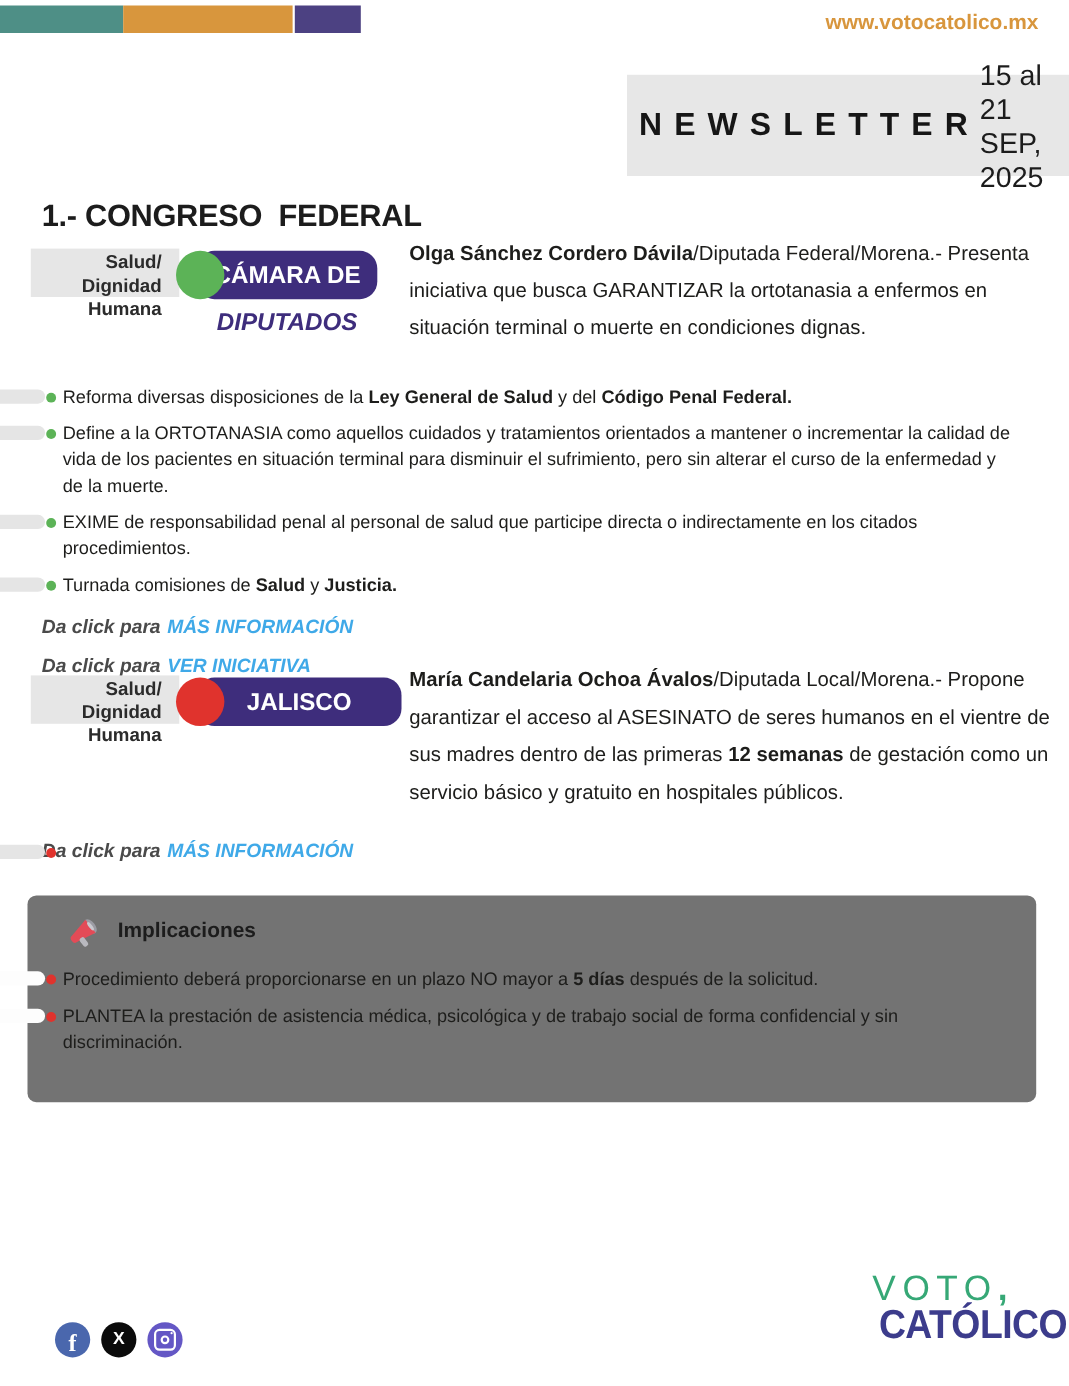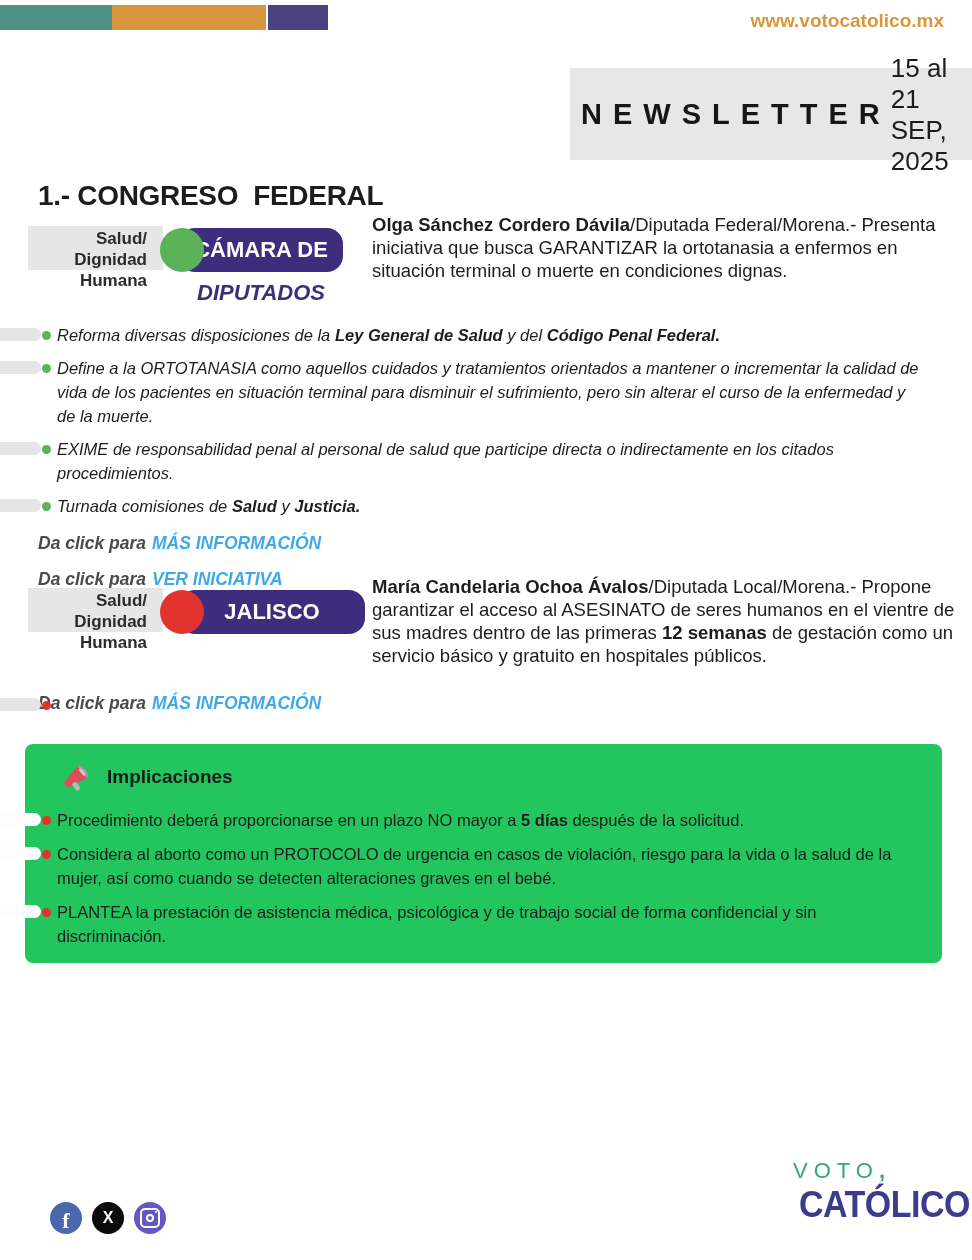--- a/index.html
+++ b/index.html
@@ -60,21 +60,21 @@
     position:absolute;left:-19px;top:0;width:44px;height:44px;border-radius:50%;
   }
   .dot-green{background:var(--green,#5cb357);}
   .dot-red{background:var(--red,#e0332d);}
   .badge-bottom{
     text-align:center;width:164px;margin:8px 0 0 16px;
     font-weight:bold;font-size:22px;color:var(--pillPurple,#3e2d7c);font-style:italic;
   }
   .intro-col{
     margin:-15px 0 0 4px;width:600px;
-    font-size:18.5px;line-height:23px;color:#1d1d1b;
+    font-size:18.5px;line-height:34px;color:#1d1d1b;
   }
   
   .bullets{list-style:none;margin:0;padding:0;}
   .bullet{
     position:relative;padding-left:57px;margin-bottom:9px;
     font-size:16.5px;line-height:24px;color:#1d1d1b;max-width:925px;box-sizing:border-box;
   }
   .bullet::before{
     content:'';position:absolute;left:0;top:5px;width:41px;height:13px;
     background:#e5e5e5;border-radius:0 7px 7px 0;
@@ -88,22 +88,22 @@
   
   .click-row{
     margin:15px 0 0 38px;
     font-style:italic;font-weight:bold;font-size:17.5px;color:#4a4a4a;
   }
   .click-link{color:var(--blue,#3fa9e8);margin-left:6px;text-decoration:none;cursor:pointer;}
   
   .imp-box{
     position:relative;
     margin:30px 30px 0 25px;
-    background:#22c55e;border-radius:8px;
-    padding:14px 20px 5px 0;
+    background:#737373;border-radius:8px;
+    padding:14px 20px 32px 0;
     box-sizing:border-box;
   }
   .imp-header{display:flex;align-items:center;gap:10px;margin:0 0 12px 30px;}
   .imp-title{font-weight:bold;font-size:19px;color:#1c1c1c;}
   .imp-bullets{list-style:none;margin:0;padding:0;}
   .imp-bullet{
     position:relative;padding-left:32px;margin-bottom:10px;
     font-size:16.5px;line-height:24px;color:#1d1d1b;max-width:905px;box-sizing:border-box;
   }
   .imp-bullet::before{
@@ -122,21 +122,21 @@
     box-sizing:border-box;
   }
   .s-fb{background:var(--fbBlue,#4a67ad);color:#fff;font-weight:bold;font-size:22px;font-family:"Liberation Serif",serif;padding-top:6px;}
   .s-x{background:#0b0b0b;color:#fff;font-weight:900;font-size:16px;}
   .s-ig{background:var(--igPurple,#6457c5);position:relative;}
   .ig-frame{width:16px;height:16px;border:2px solid #fff;border-radius:5px;position:relative;}
   .ig-lens{position:absolute;left:4px;top:4px;width:8px;height:8px;border:2px solid #fff;border-radius:50%;box-sizing:border-box;}
   .ig-dot{position:absolute;right:1px;top:1px;width:2px;height:2px;background:#fff;border-radius:50%;}
   .logo{position:absolute;left:793px;top:1158px;width:140px;}
   .logo-top{
-    font-size:22px;letter-spacing:6px;color:var(--logoGreen,#36a876);
+    font-size:32px;letter-spacing:6px;color:var(--logoGreen,#36a876);
     font-weight:400;line-height:26px;
   }
   .logo-comma{letter-spacing:0;font-weight:bold;}
   .logo-bottom{
     font-size:34px;font-weight:bold;color:var(--logoNavy,#3c3c8c);
     letter-spacing:-0.5px;line-height:34px;margin:2px 0 0 6px;
     transform:scaleY(1.08);transform-origin:top left;
   }
   .meg{flex:0 0 auto;}
 </style>
@@ -169,21 +169,21 @@
     <div class="badge-col">
       <div class="pill pill-s1">
         <span class="pill-dot dot-green"></span>
         <span>CÁMARA DE</span>
       </div>
       <div class="badge-bottom">DIPUTADOS</div>
     </div>
     <div class="intro-col"><span class="bseg">Olga Sánchez Cordero Dávila</span><span>/Diputada Federal/Morena.- Presenta iniciativa que busca GARANTIZAR la ortotanasia a enfermos en situación terminal o muerte en condiciones dignas.</span></div>
   </div>
 
-  <ul class="bullets" style="margin-top:17px;font-style:italic;">
+  <ul class="bullets" style="margin-top:34px;">
     <li class="bullet"><span class="dot green"></span><span><span>Reforma diversas disposiciones de la </span><span class="bseg">Ley General de Salud</span><span> y del </span><span class="bseg">Código Penal Federal.</span></span></li>
     <li class="bullet"><span class="dot green"></span><span><span>Define a la ORTOTANASIA como aquellos cuidados y tratamientos orientados a mantener o incrementar la calidad de vida de los pacientes en situación terminal para disminuir el sufrimiento, pero sin alterar el curso de la enfermedad y de la muerte.</span></span></li>
     <li class="bullet"><span class="dot green"></span><span><span>EXIME de responsabilidad penal al personal de salud que participe directa o indirectamente en los citados procedimientos.</span></span></li>
     <li class="bullet"><span class="dot green"></span><span><span>Turnada comisiones de </span><span class="bseg">Salud</span><span> y </span><span class="bseg">Justicia.</span></span></li>
   </ul>
 
   <div class="click-row">
     <span>Da click para</span><a class="click-link">MÁS INFORMACIÓN</a>
   </div>
   <div class="click-row">
@@ -223,21 +223,20 @@
           <path d="M29 11.5 L10 15.5 L10 22.5 L29 26.5 Z" fill="#e34b57"></path>
           <ellipse cx="10" cy="19" rx="2.6" ry="3.6" fill="#e34b57"></ellipse>
           <rect x="13" y="22" width="5" height="9" rx="2" fill="#b9b9bf"></rect>
           <ellipse cx="29" cy="19" rx="1.6" ry="4.6" fill="#c9c9cf"></ellipse>
         </g>
       </svg>
       <span class="imp-title">Implicaciones</span>
     </div>
     <ul class="imp-bullets">
       <li class="imp-bullet"><span class="dot"></span><span><span>Procedimiento deberá proporcionarse en un plazo NO mayor a </span><span class="bseg">5 días</span><span> después de la solicitud.</span></span></li>
-      <li class="imp-bullet"><span class="dot"></span><span><span>Considera al aborto como un PROTOCOLO de urgencia en casos de violación, riesgo para la vida o la salud de la mujer, así como cuando se detecten alteraciones graves en el bebé.</span></span></li>
       <li class="imp-bullet"><span class="dot"></span><span><span>PLANTEA la prestación de asistencia médica, psicológica y de trabajo social de forma confidencial y sin discriminación.</span></span></li>
     </ul>
   </div>
 
   <div class="social">
     <div class="s-icon s-fb">f</div>
     <div class="s-icon s-x">X</div>
     <div class="s-icon s-ig">
       <div class="ig-frame">
         <div class="ig-lens"></div>

